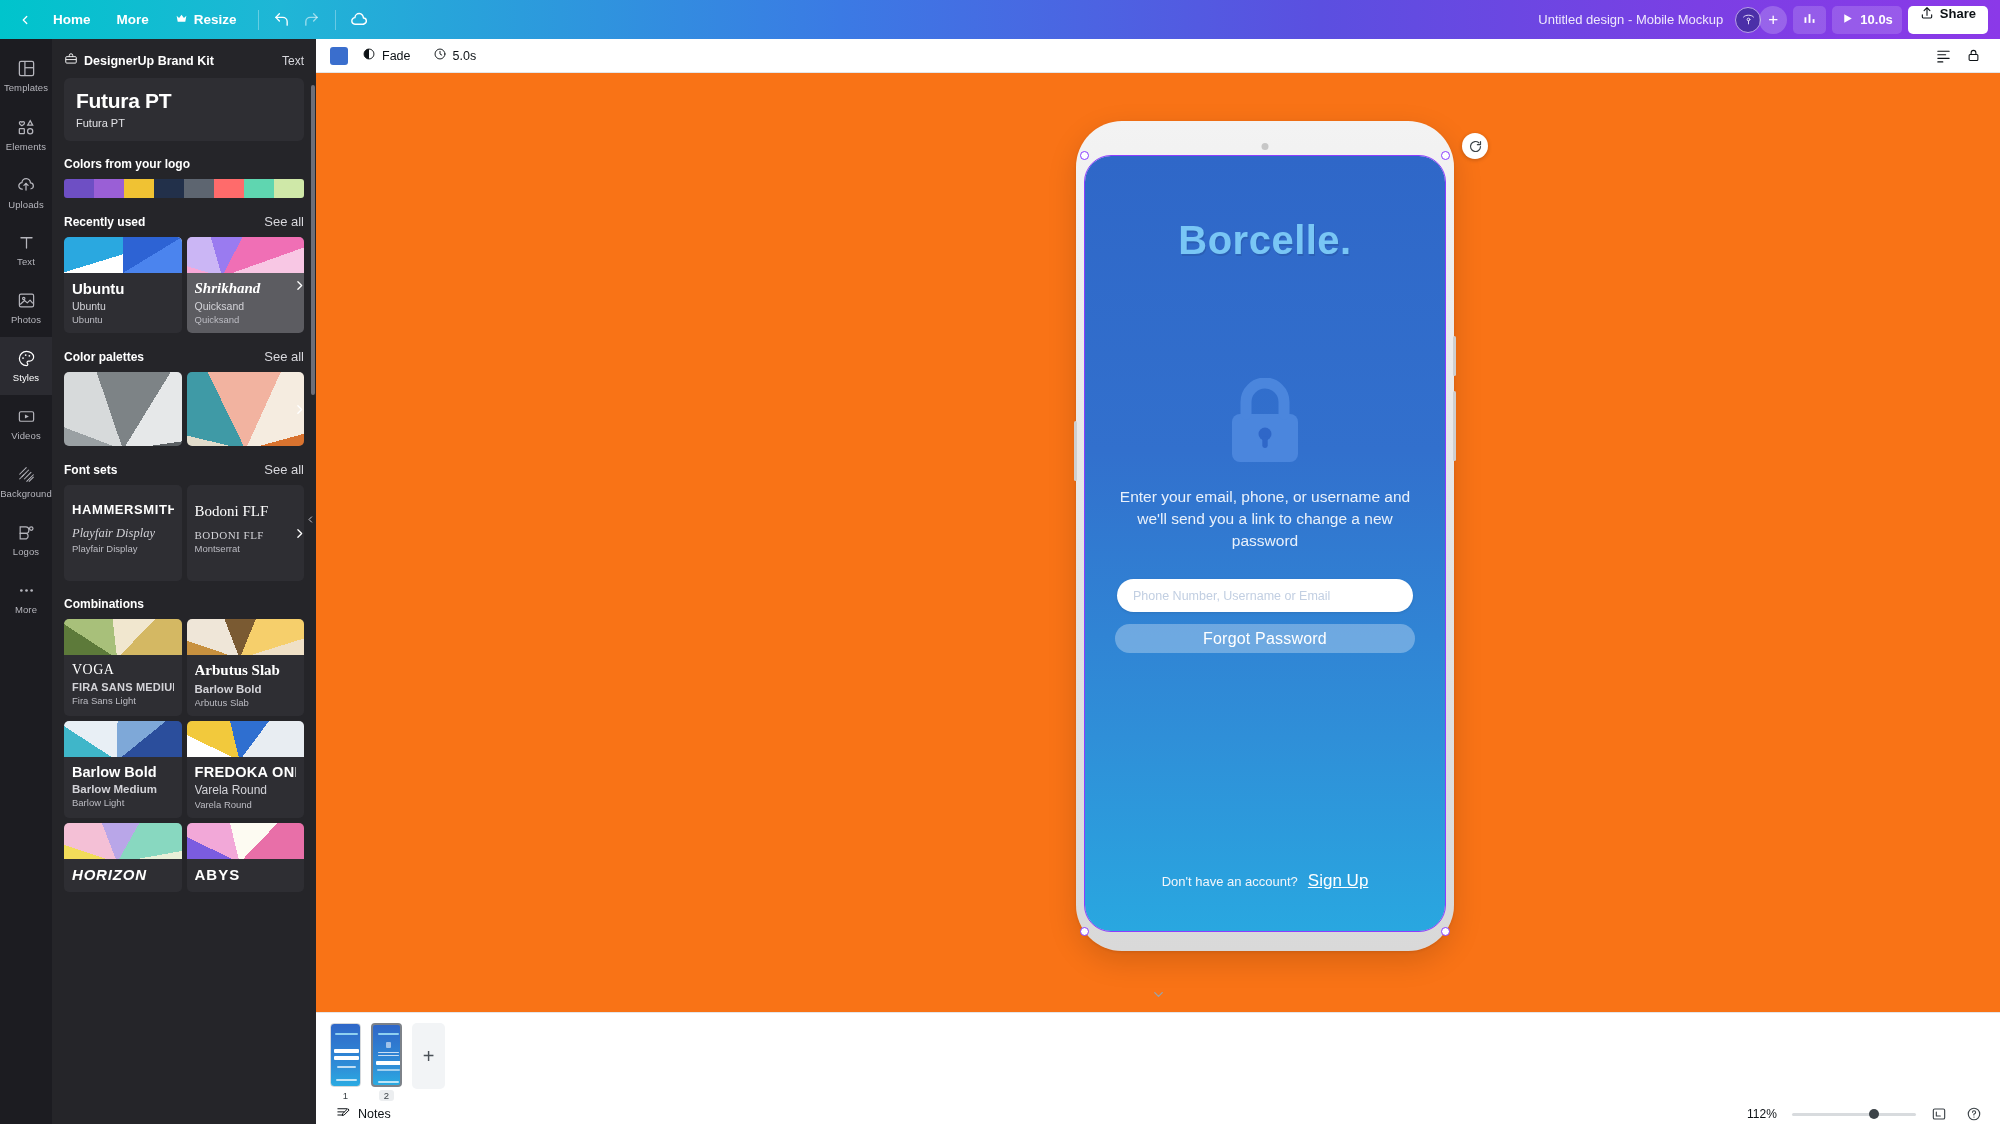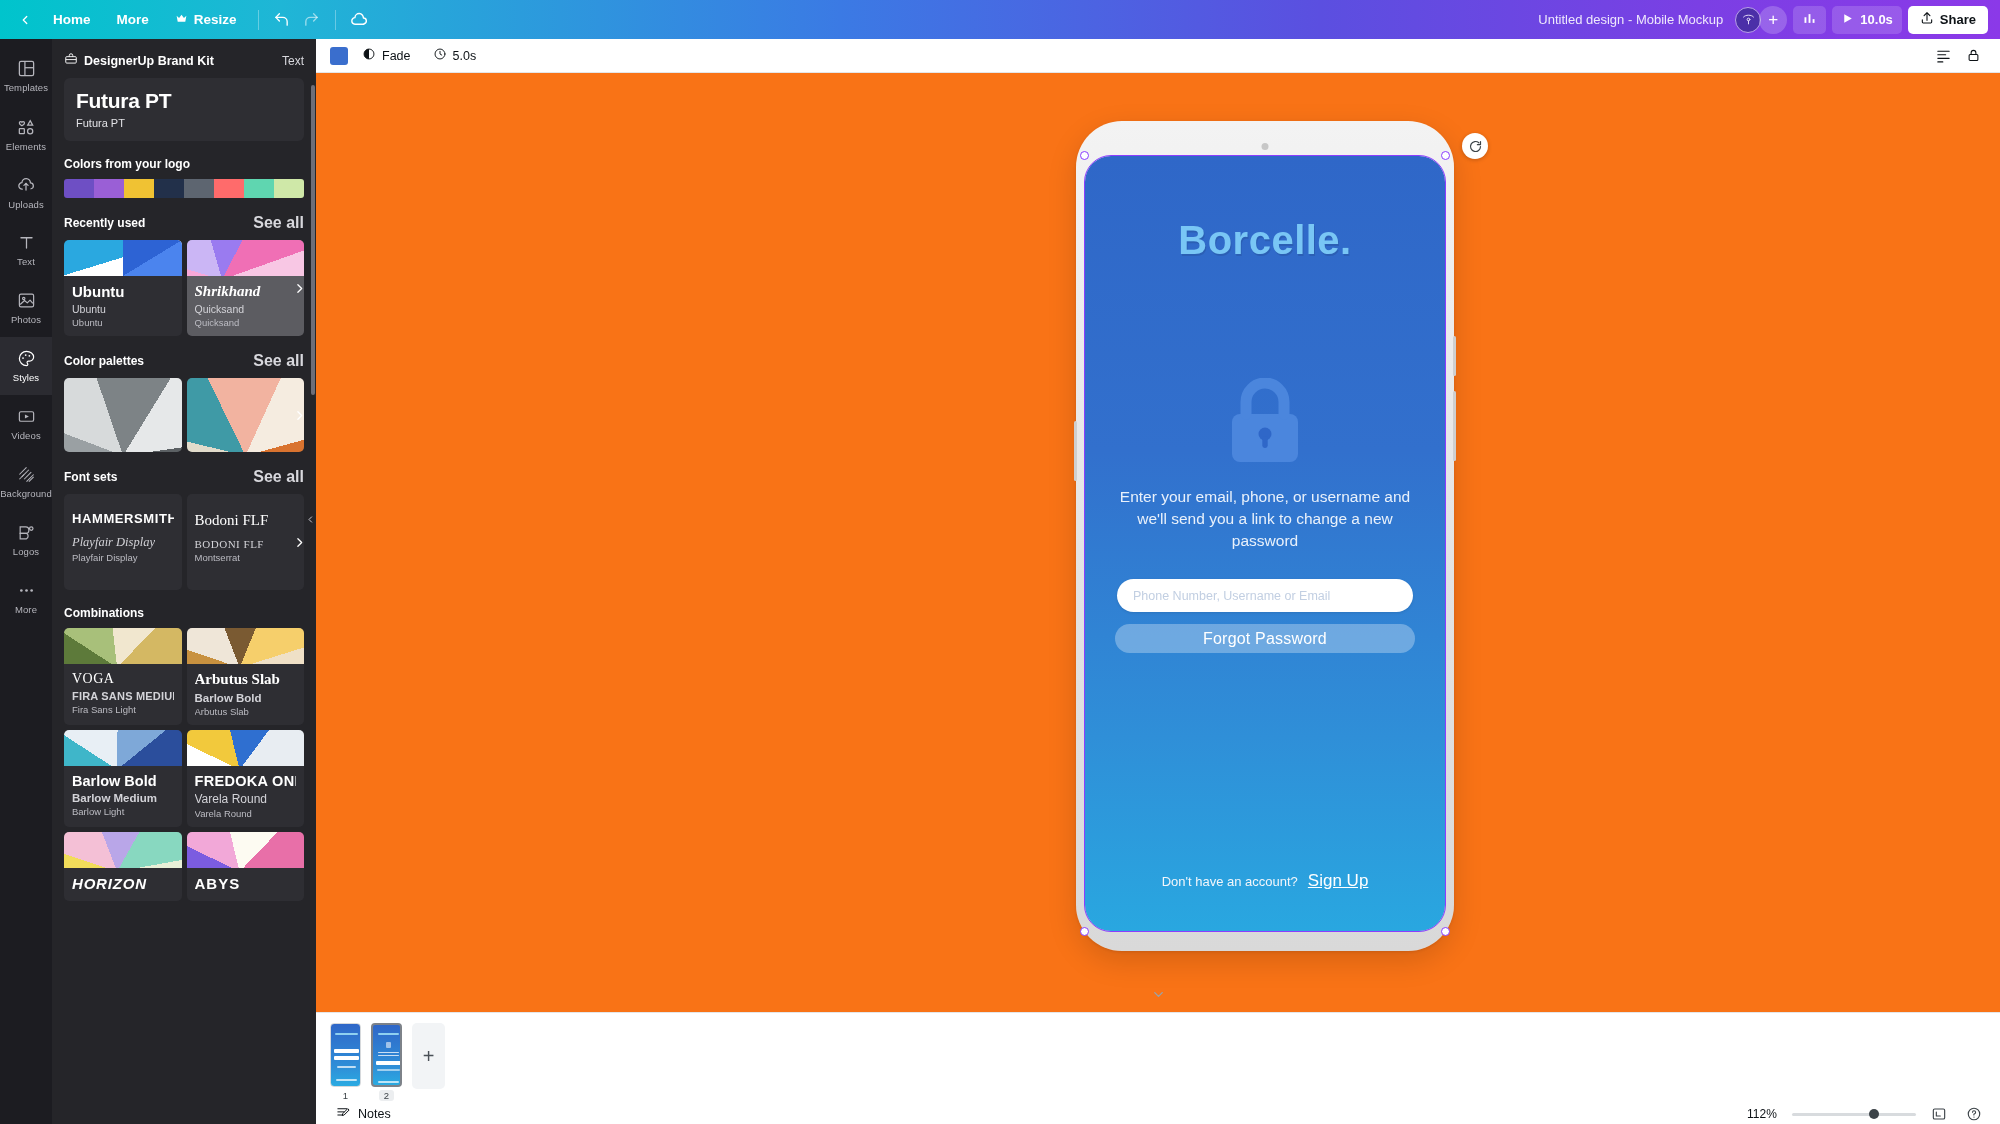--- a/index.html
+++ b/index.html
@@ -39,21 +39,21 @@
   .plus-round {
     width: 28px; height: 28px; border-radius: 50%; background: rgba(255,255,255,.2);
     display: flex; align-items: center; justify-content: center; font-size: 17px; cursor: pointer; margin-left: -8px;
   }
   .pill {
     height: 28px; border-radius: 5px; background: rgba(255,255,255,.16);
     display: flex; align-items: center; gap: 6px; padding: 0 9px; cursor: pointer; font-size: 13px; font-weight: 600;
   }
   .share-btn {
     height: 28px; border-radius: 5px; background: #fff; color: #0d1216;
-    display: flex; align-items: center; gap: 6px; padding: 0 12px; font-size: 13px; font-weight: 600; cursor: pointer;
+    display: flex; gap: 6px; padding: 0 12px; font-size: 13px; font-weight: 600; cursor: pointer;
   }
 
   
   .main { flex: 1; display: flex; min-height: 0; position: relative; }
 
   
   .rail {
     width: 52px; flex: 0 0 52px; background: #1c1c21; display: flex; flex-direction: column;
     padding-top: 8px; overflow: hidden;
   }
@@ -75,21 +75,21 @@
     display: flex; align-items: center; padding: 13px 0 9px 0; gap: 6px;
   }
   .panel-head .ttl { color: #fff; font-size: 12.5px; font-weight: 700; }
   .panel-head .edit { margin-left: auto; color: #d8d8dd; font-size: 12px; cursor: pointer; }
   .font-card {
     background: #2e2e33; border-radius: 6px; padding: 11px 12px 12px 12px; cursor: pointer;
   }
   .font-card .big { color: #fff; font-size: 21px; font-weight: 800; line-height: 1.15; letter-spacing: -.3px; }
   .font-card .small { color: #e2e2e6; font-size: 11px; margin-top: 4px; }
   .sec-title { color: #fff; font-size: 12px; font-weight: 700; margin: 16px 0 8px 0; display: flex; align-items: center; }
-  .sec-title .seeall { margin-left: auto; color: #d8d8dd; font-size: 16px; font-weight: 700; cursor: pointer; }
+  .sec-title .seeall { margin-left: auto; color: #d8d8dd; font-size: 13px; font-weight: 400; cursor: pointer; }
   .swatch-row { display: flex; height: 19px; border-radius: 3px; overflow: hidden; cursor: pointer; }
   .swatch-row > i { flex: 1; display: block; }
 
   .grid2 { display: grid; grid-template-columns: 1fr 1fr; gap: 5px; position: relative; }
   .card { background: #2e2e33; border-radius: 5px; overflow: hidden; cursor: pointer; }
   .card .thumb { height: 36px; position: relative; overflow: hidden; }
   .card .meta { padding: 7px 8px 8px 8px; }
   .card .m1 { color: #fff; font-size: 15px; line-height: 1.15; white-space: nowrap; overflow: hidden; }
   .card .m2 { color: #d3d3d8; font-size: 10.5px; margin-top: 3px; white-space: nowrap; overflow: hidden; }
   .card .m3 { color: #bcbcc3; font-size: 9.5px; margin-top: 2px; white-space: nowrap; overflow: hidden; }

